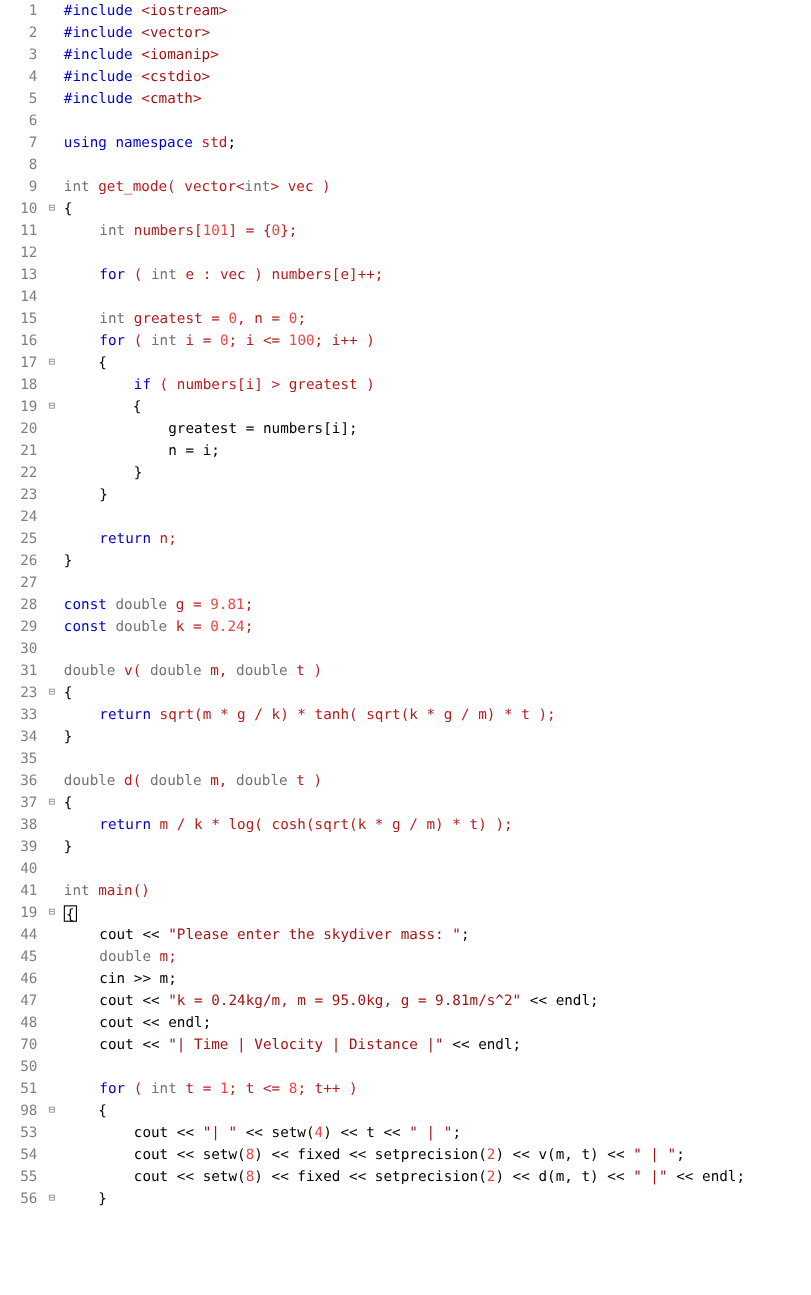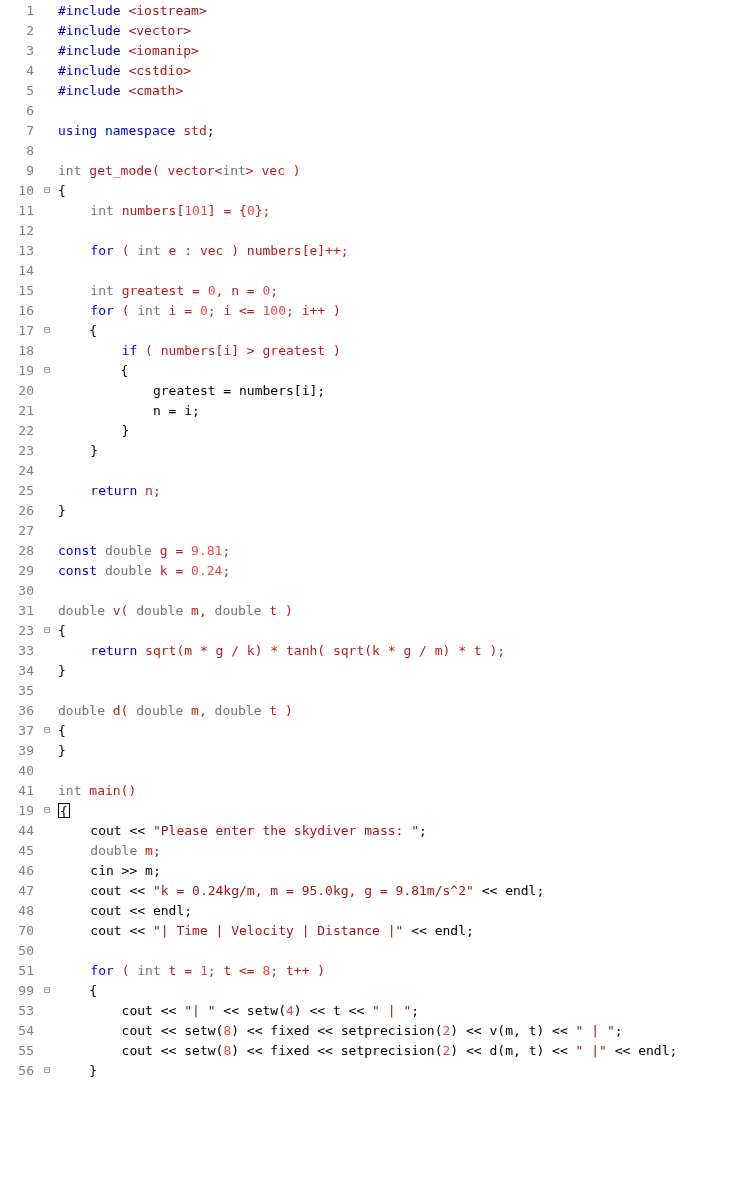--- a/index.html
+++ b/index.html
@@ -91,30 +91,31 @@
     <div class="line"><span class="lineno">28</span><span class="fold"></span><span class="code"><span class="kw">const </span><span class="type">double </span><span class="id">g = </span><span class="num">9.81</span><span class="id">;</span></span></div>
     <div class="line"><span class="lineno">29</span><span class="fold"></span><span class="code"><span class="kw">const </span><span class="type">double </span><span class="id">k = </span><span class="num">0.24</span><span class="id">;</span></span></div>
     <div class="line"><span class="lineno">30</span><span class="fold"></span><span class="code"></span></div>
     <div class="line"><span class="lineno">31</span><span class="fold"></span><span class="code"><span class="type">double </span><span class="id">v( </span><span class="type">double </span><span class="id">m, </span><span class="type">double </span><span class="id">t )</span></span></div>
     <div class="line"><span class="lineno">23</span><span class="fold">⊟</span><span class="code"><span class="op">{</span></span></div>
     <div class="line"><span class="lineno">33</span><span class="fold" style="border-left: 1px solid rgb(192, 192, 192); margin-left: 6px; width: 8px;"></span><span class="code"><span class="op">    </span><span class="kw">return </span><span class="id">sqrt(m * g / k) * tanh( sqrt(k * g / m) * t );</span></span></div>
     <div class="line"><span class="lineno">34</span><span class="fold"></span><span class="code"><span class="op">}</span></span></div>
     <div class="line"><span class="lineno">35</span><span class="fold"></span><span class="code"></span></div>
     <div class="line"><span class="lineno">36</span><span class="fold"></span><span class="code"><span class="type">double </span><span class="id">d( </span><span class="type">double </span><span class="id">m, </span><span class="type">double </span><span class="id">t )</span></span></div>
     <div class="line"><span class="lineno">37</span><span class="fold">⊟</span><span class="code"><span class="op">{</span></span></div>
+    <div class="line"><span class="lineno">38</span><span class="fold" style="border-left: 1px solid rgb(192, 192, 192); margin-left: 6px; width: 8px;"></span><span class="code"><span class="op">    </span><span class="kw">return </span><span class="id">m / k * log( cosh(sqrt(k * g / m) * t) );</span></span></div>
     <div class="line"><span class="lineno">39</span><span class="fold"></span><span class="code"><span class="op">}</span></span></div>
     <div class="line"><span class="lineno">40</span><span class="fold"></span><span class="code"></span></div>
     <div class="line"><span class="lineno">41</span><span class="fold"></span><span class="code"><span class="type">int </span><span class="id">main()</span></span></div>
     <div class="line"><span class="lineno">19</span><span class="fold">⊟</span><span class="code"><span class="caret-box" style="width: auto; padding: 0px 1px;">{</span></span></div>
     <div class="line"><span class="lineno">44</span><span class="fold" style="border-left: 1px solid rgb(192, 192, 192); margin-left: 6px; width: 8px;"></span><span class="code"><span class="op">    cout &lt;&lt; </span><span class="str">"Please enter the skydiver mass: "</span><span class="op">;</span></span></div>
     <div class="line"><span class="lineno">45</span><span class="fold" style="border-left: 1px solid rgb(192, 192, 192); margin-left: 6px; width: 8px;"></span><span class="code"><span class="op">    </span><span class="type">double </span><span class="id">m;</span></span></div>
     <div class="line"><span class="lineno">46</span><span class="fold" style="border-left: 1px solid rgb(192, 192, 192); margin-left: 6px; width: 8px;"></span><span class="code"><span class="op">    cin &gt;&gt; m;</span></span></div>
     <div class="line"><span class="lineno">47</span><span class="fold" style="border-left: 1px solid rgb(192, 192, 192); margin-left: 6px; width: 8px;"></span><span class="code"><span class="op">    cout &lt;&lt; </span><span class="str">"k = 0.24kg/m, m = 95.0kg, g = 9.81m/s^2"</span><span class="op"> &lt;&lt; endl;</span></span></div>
     <div class="line"><span class="lineno">48</span><span class="fold" style="border-left: 1px solid rgb(192, 192, 192); margin-left: 6px; width: 8px;"></span><span class="code"><span class="op">    cout &lt;&lt; endl;</span></span></div>
     <div class="line"><span class="lineno">70</span><span class="fold" style="border-left: 1px solid rgb(192, 192, 192); margin-left: 6px; width: 8px;"></span><span class="code"><span class="op">    cout &lt;&lt; </span><span class="str">"| Time | Velocity | Distance |"</span><span class="op"> &lt;&lt; endl;</span></span></div>
     <div class="line"><span class="lineno">50</span><span class="fold" style="border-left: 1px solid rgb(192, 192, 192); margin-left: 6px; width: 8px;"></span><span class="code"></span></div>
     <div class="line"><span class="lineno">51</span><span class="fold" style="border-left: 1px solid rgb(192, 192, 192); margin-left: 6px; width: 8px;"></span><span class="code"><span class="op">    </span><span class="kw">for </span><span class="id">( </span><span class="type">int </span><span class="id">t = </span><span class="num">1</span><span class="id">; t &lt;= </span><span class="num">8</span><span class="id">; t++ )</span></span></div>
-    <div class="line"><span class="lineno">99</span><span class="fold">⊟</span><span class="code"><span class="op">    {</span></span></div>
+    <div class="line"><span class="lineno">98</span><span class="fold">⊟</span><span class="code"><span class="op">    {</span></span></div>
     <div class="line"><span class="lineno">53</span><span class="fold" style="border-left: 1px solid rgb(192, 192, 192); margin-left: 6px; width: 8px;"></span><span class="code"><span class="op">        cout &lt;&lt; </span><span class="str">"| "</span><span class="op"> &lt;&lt; setw(</span><span class="num">4</span><span class="op">) &lt;&lt; t &lt;&lt; </span><span class="str">" | "</span><span class="op">;</span></span></div>
     <div class="line"><span class="lineno">54</span><span class="fold" style="border-left: 1px solid rgb(192, 192, 192); margin-left: 6px; width: 8px;"></span><span class="code"><span class="op">        cout &lt;&lt; setw(</span><span class="num">8</span><span class="op">) &lt;&lt; fixed &lt;&lt; setprecision(</span><span class="num">2</span><span class="op">) &lt;&lt; v(m, t) &lt;&lt; </span><span class="str">" | "</span><span class="op">;</span></span></div>
     <div class="line"><span class="lineno">55</span><span class="fold" style="border-left: 1px solid rgb(192, 192, 192); margin-left: 6px; width: 8px;"></span><span class="code"><span class="op">        cout &lt;&lt; setw(</span><span class="num">8</span><span class="op">) &lt;&lt; fixed &lt;&lt; setprecision(</span><span class="num">2</span><span class="op">) &lt;&lt; d(m, t) &lt;&lt; </span><span class="str">" |"</span><span class="op"> &lt;&lt; endl;</span></span></div>
     <div class="line"><span class="lineno">56</span><span class="fold">⊟</span><span class="code"><span class="op">    }</span></span></div>
   </div>
 
 </body></html>

